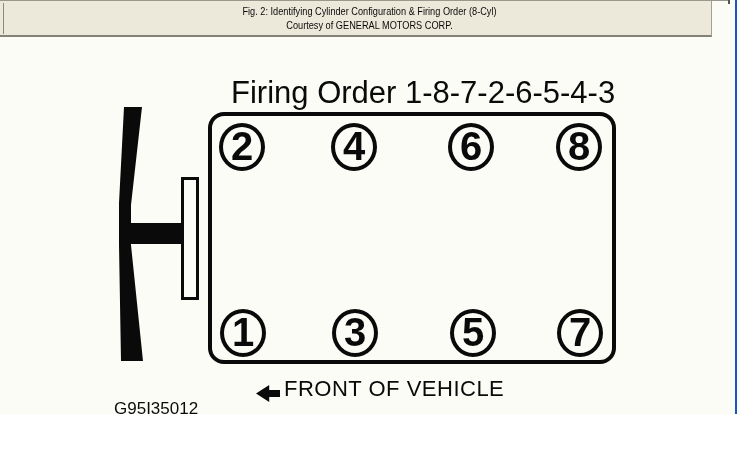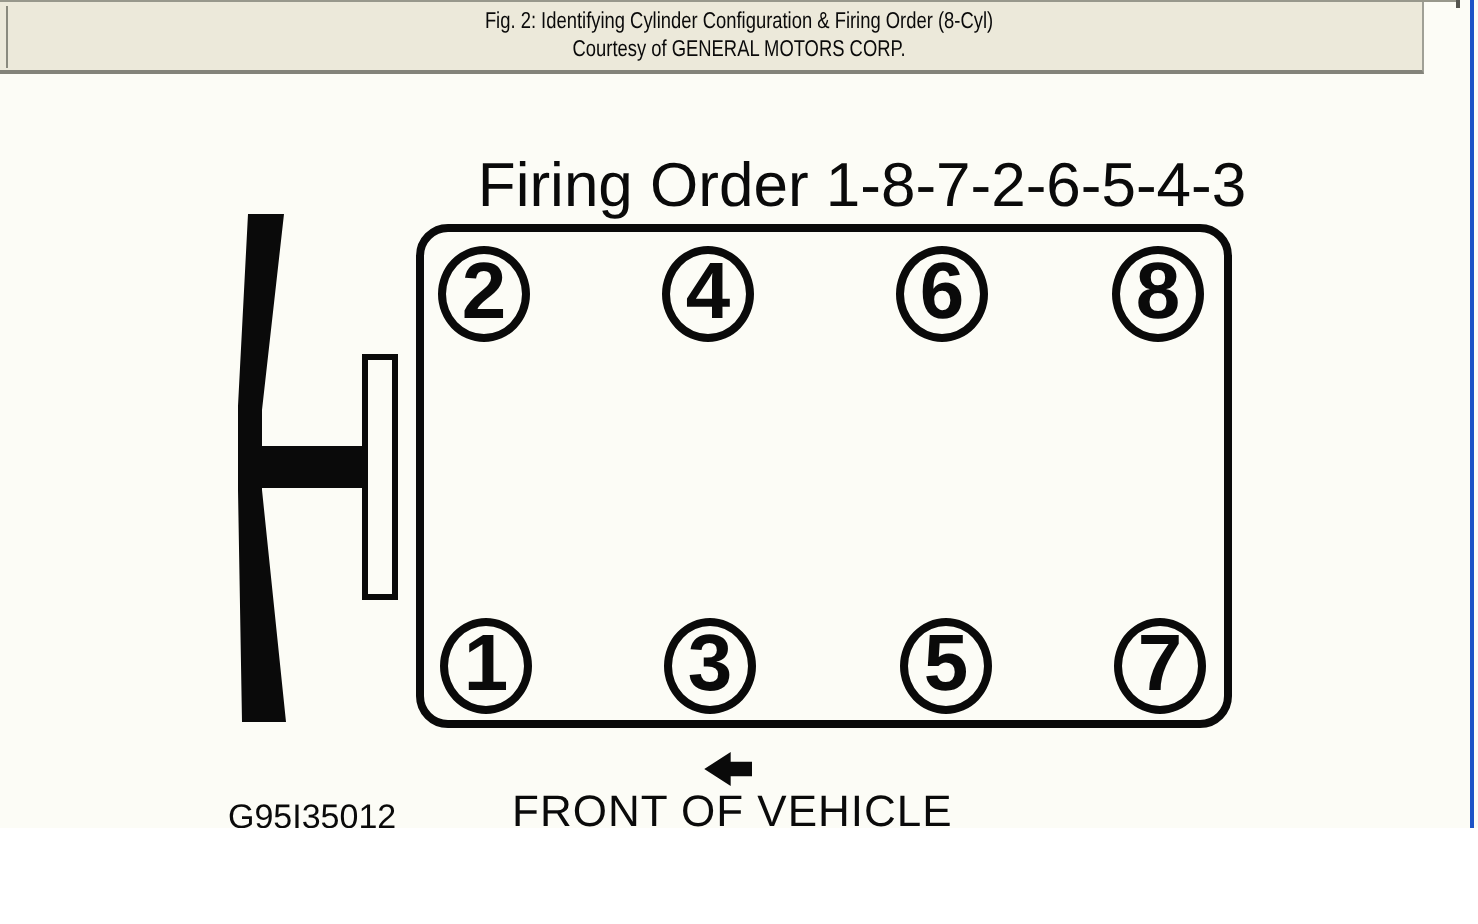--- a/index.html
+++ b/index.html
@@ -34,37 +34,37 @@
   .scroll-tick {
     position:absolute; left:728px; top:0; width:2px; height:4px;
     background:#55554F;
   }
   .blue-border {
     position:absolute; left:735px; top:0; width:2px; height:462px;
     background: var(--right-border-blue, #1E53C6);
   }
   .firing-order {
     position:absolute; left:231px; top:75px; width:400px;
-    text-align:center; font-size:31px; white-space:nowrap;
+    text-align:left; font-size:31px; white-space:nowrap;
   }
   .fan-svg { position:absolute; left:95px; top:100px; }
   .engine-box {
     position:absolute; left:208px; top:112px; width:400px; height:244px;
     border:4px solid var(--ink, #0A0A0A); border-radius:16px;
   }
   .cyl {
     position:absolute; width:38px; height:38px;
     border:4px solid var(--ink, #0A0A0A); border-radius:50%;
     display:flex; align-items:center; justify-content:center;
     font-size:40px; font-weight:bold; line-height:1;
     padding-bottom:2px; box-sizing:content-box;
   }
   .front-row {
     position:absolute; left:256px; top:376px;
-    display:flex; align-items:center;flex-direction:column;
+    display:flex; align-items:flex-end;
   }
   .front-arrow {
     width:24px; height:17px; background: var(--ink, #0A0A0A);
     clip-path: polygon(0 50%, 55% 0, 55% 29%, 100% 29%, 100% 71%, 55% 71%, 55% 100%);
     margin-right:4px;
   }
   .front-label { font-size:22px; letter-spacing:0.5px; white-space:nowrap; }
   .image-code {
     position:absolute; left:114px; top:399px; font-size:17px;text-align:right;
   }

